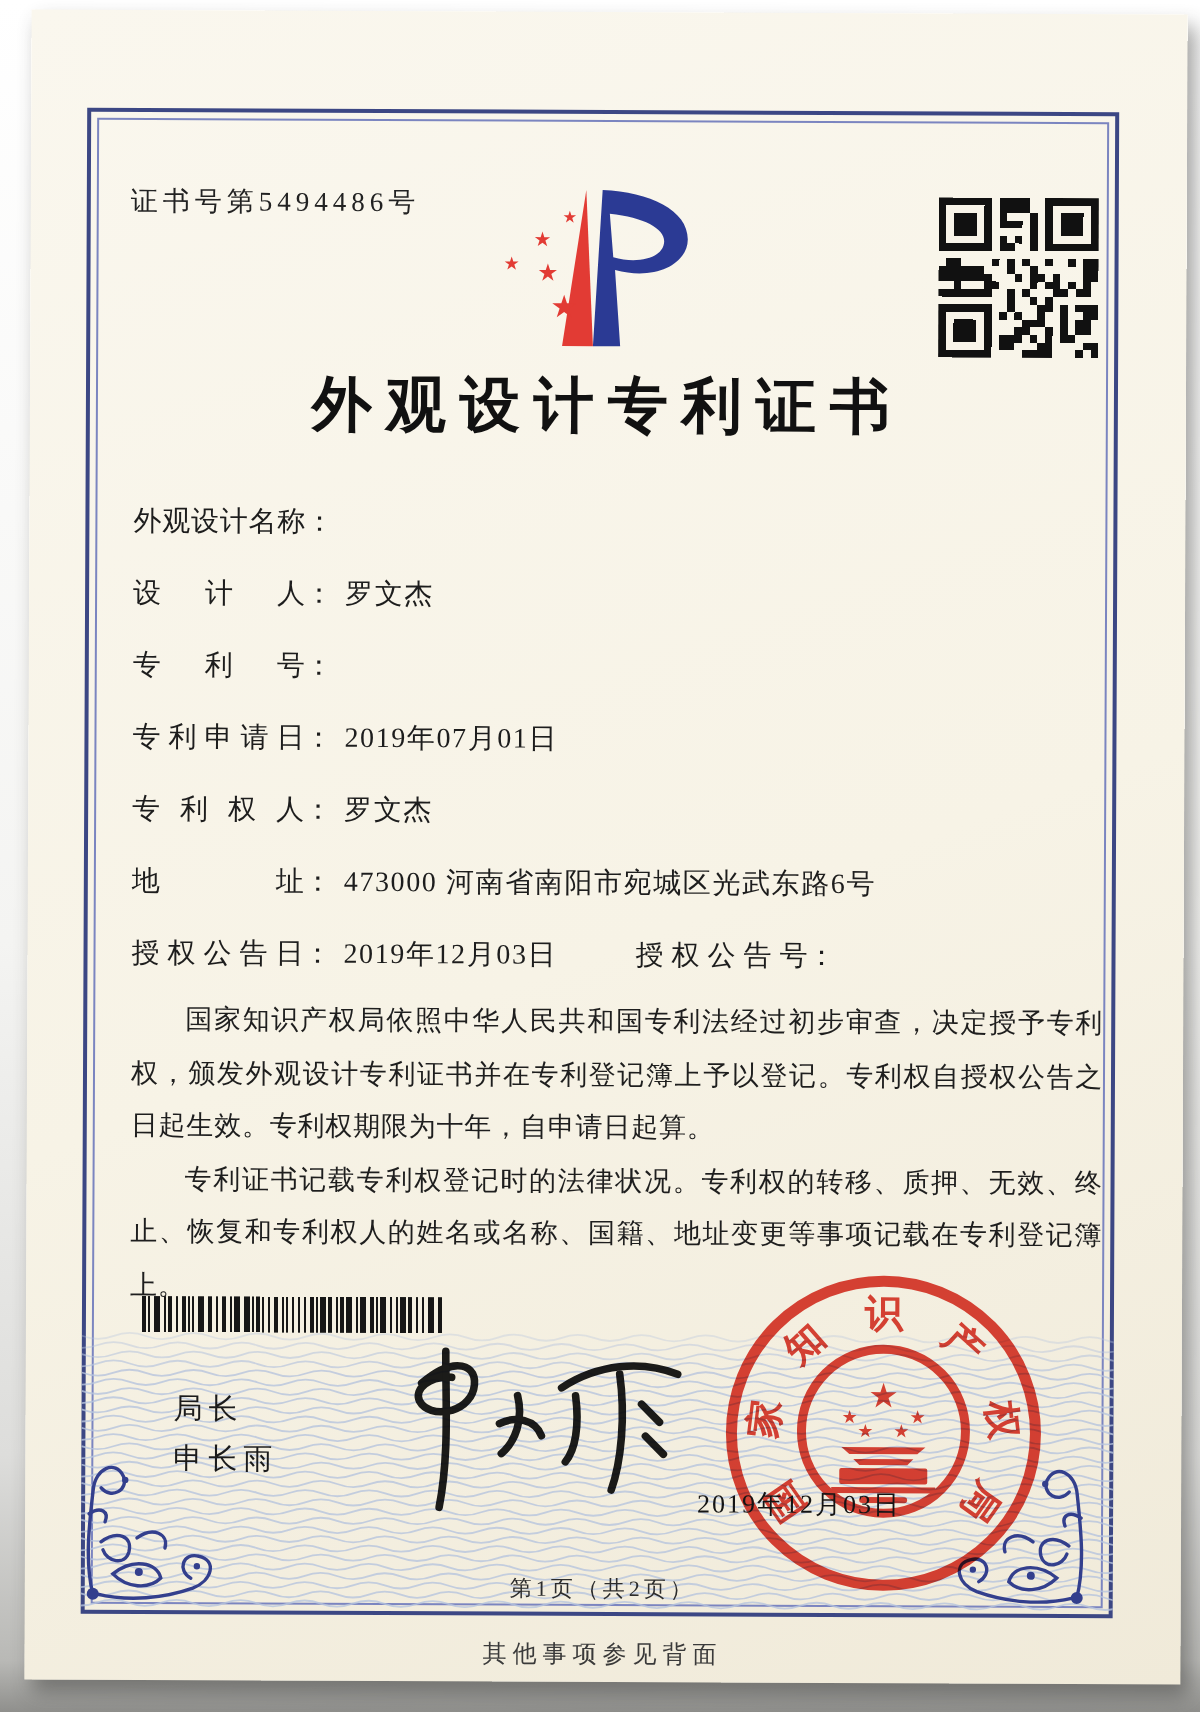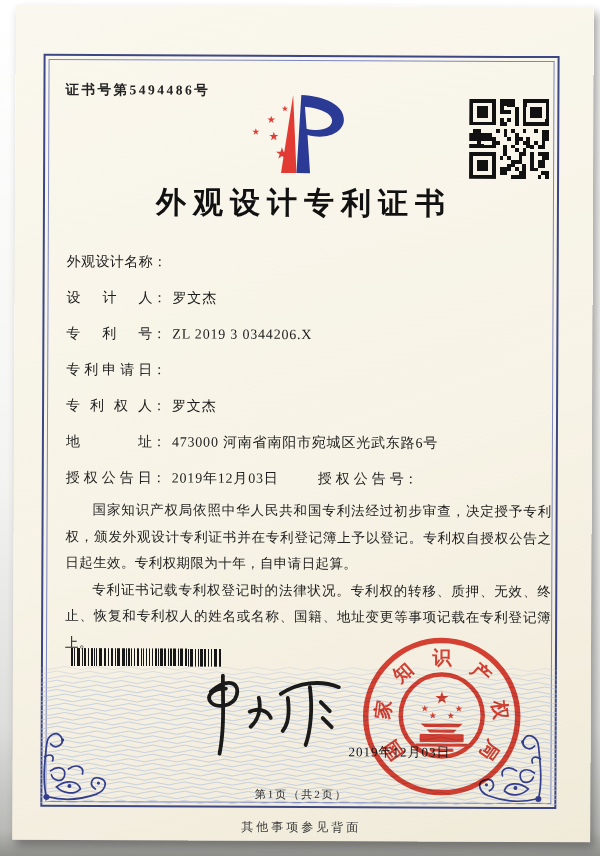--- a/index.html
+++ b/index.html
@@ -15,21 +15,21 @@
     transform:rotate(.25deg);transform-origin:50% 50%;
   }
   .frame{
     position:absolute;left:28px;top:49px;width:516px;height:753px;
     border:2px solid #3c4784;box-sizing:border-box;
   }
   .frame-inner{
     position:absolute;left:3px;top:3px;right:3px;bottom:3px;
     border:1px solid #7b85c0;
   }
-  .cert-no{position:absolute;left:50px;top:76px;font-size:13.5px;letter-spacing:2.5px;color:#222;font-weight:bold;}
+  .cert-no{position:absolute;left:50px;top:87px;font-size:13.5px;letter-spacing:2.5px;color:#222;}
   .logo{position:absolute;left:226px;top:80px;width:118px;height:98px;}
   .qr{position:absolute;left:454px;top:92px;width:80px;height:80px;}
   .title{position:absolute;left:0;top:177px;width:578px;margin:0;text-align:center;
     font-size:30px;font-weight:700;letter-spacing:7px;color:#111;}
   .fields{position:absolute;left:52px;top:246px;width:486px;font-size:14px;color:#1d1d1d;}
   .frow{display:flex;align-items:baseline;line-height:21px;margin-bottom:15px;white-space:nowrap;}
   .flabel{display:inline-flex;justify-content:space-between;width:86px;flex:none;}
   .fcolon{flex:none;margin-right:6px;}
   .fval{letter-spacing:.8px;}
   .gv1{width:146px;flex:none;}
@@ -300,31 +300,31 @@
         <span class="fcolon">：</span>
         <span class="fval">罗文杰</span>
       </div>
       <div class="frow">
         <span class="flabel">
           <span>专</span>
           <span>利</span>
           <span>号</span>
         </span>
         <span class="fcolon">：</span>
-        <span class="fval">ZL 2019 3 0344206.X</span>
       </div>
       <div class="frow">
         <span class="flabel">
           <span>专</span>
           <span>利</span>
           <span>申</span>
           <span>请</span>
           <span>日</span>
         </span>
         <span class="fcolon">：</span>
+        <span class="fval">2019年07月01日</span>
       </div>
       <div class="frow">
         <span class="flabel">
           <span>专</span>
           <span>利</span>
           <span>权</span>
           <span>人</span>
         </span>
         <span class="fcolon">：</span>
         <span class="fval">罗文杰</span>
@@ -405,20 +405,24 @@
       <rect x="126" y="0" width="1" height="18" fill="#161616"></rect>
       <rect x="129" y="0" width="1" height="18" fill="#161616"></rect>
       <rect x="131" y="0" width="3" height="18" fill="#161616"></rect>
       <rect x="135" y="0" width="2" height="18" fill="#161616"></rect>
       <rect x="139" y="0" width="1" height="18" fill="#161616"></rect>
       <rect x="142" y="0" width="1" height="18" fill="#161616"></rect>
       <rect x="145" y="0" width="3" height="18" fill="#161616"></rect>
       <rect x="150" y="0" width="2" height="18" fill="#161616"></rect>
     </svg>
 
+  <div class="signer">
+    <div>局长</div>
+    <div>申长雨</div>
+  </div>
 
   <svg class="signature" viewBox="0 0 178 92">
     <g fill="none" stroke-width="3.8" stroke-linecap="round" stroke-linejoin="round" stroke="#1c1c1c">
       <path d="M32,24 C48,10 61,14 58,27 C55,39 36,42 31,33 C28,27 36,20 47,21"></path>
       <path d="M44,8 C44,34 46,60 41,86"></path>
       <path d="M80,30 C83,42 79,53 72,59"></path>
       <path d="M71,44 C79,40 89,42 92,50"></path>
       <path d="M102,26 C120,14 142,12 160,19"></path>
       <path d="M109,30 C111,45 109,57 104,63"></path>
       <path d="M131,19 C134,40 132,63 127,77"></path>

